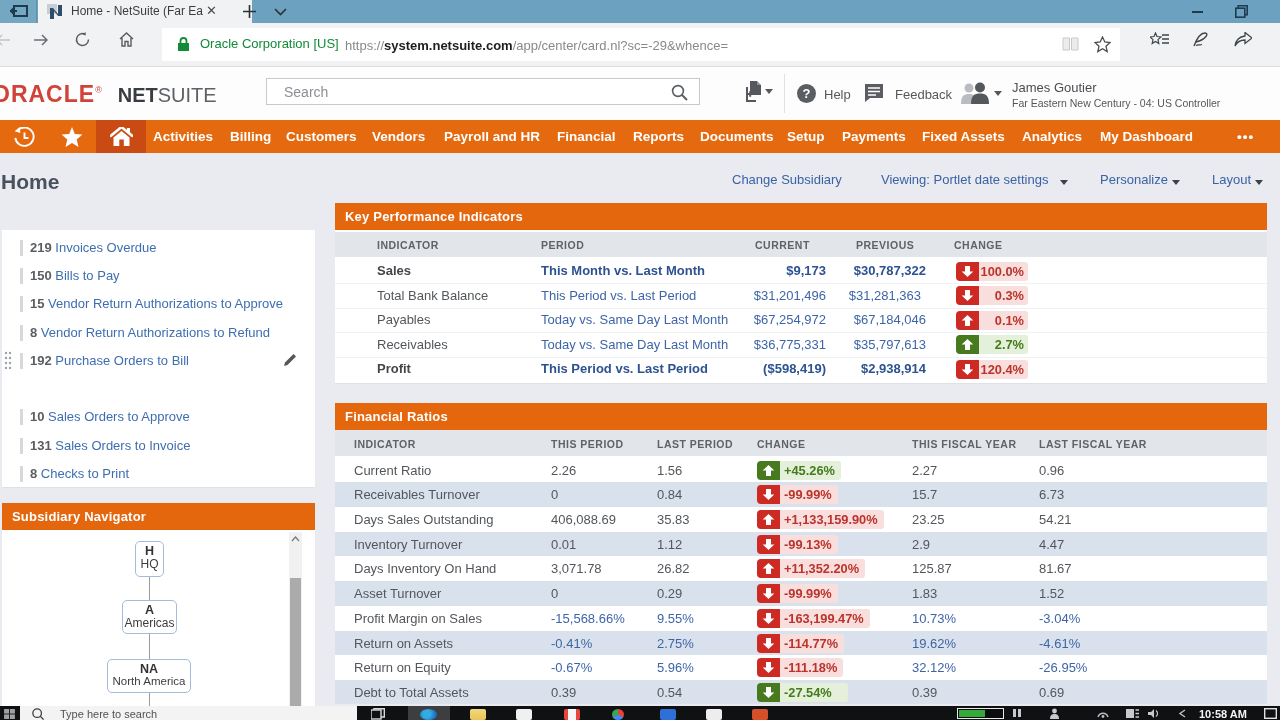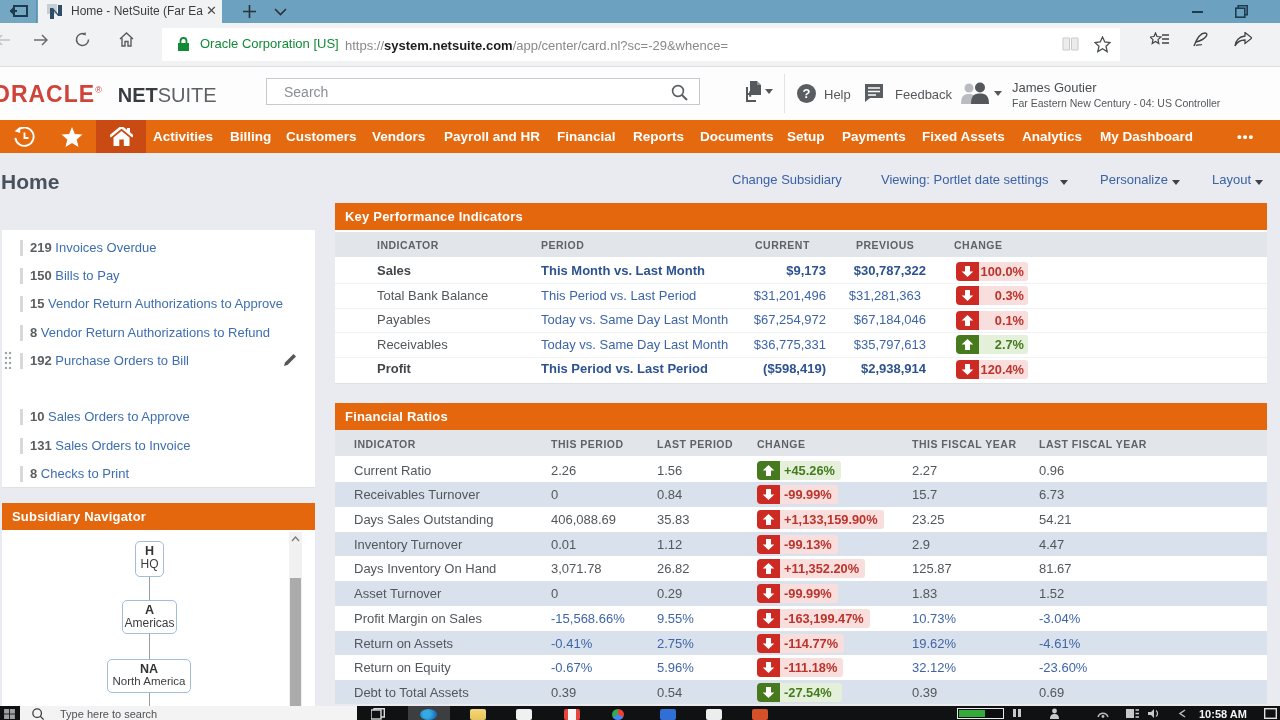--- a/index.html
+++ b/index.html
@@ -3,21 +3,21 @@
 <meta charset="utf-8">
 <style>
 * { margin:0; padding:0; box-sizing:border-box; }
 html,body { width:1280px; height:720px; overflow:hidden; }
 body { font-family:"Liberation Sans", sans-serif; position:relative; background:#e9ebf0; }
 .abs { position:absolute; }
 
 
 #tabbar { position:absolute; left:0; top:0; width:1280px; height:23px; background:#6ca1bf; }
 #prevbtn { position:absolute; left:0; top:0; width:37px; height:23px; background:#74a7c2; border-right:1px solid #5e92ae; }
-#tab { position:absolute; left:38px; top:0; width:184px; height:23px; background:#f1f2f4; }
+#tab { position:absolute; left:38px; top:0; width:214px; height:23px; background:#f1f2f4; }
 #tab .ttl { position:absolute; left:33px; top:4px; font-size:12px; color:#3c3c3c; white-space:nowrap; width:160px; overflow:hidden; }
 #tab .tx { position:absolute; left:168px; top:3px; font-size:13px; color:#4a4a4a; }
 .tbicon { position:absolute; color:#1d3c50; }
 
 
 #addr { position:absolute; left:0; top:23px; width:1280px; height:44px; background:#f1f2f4; border-bottom:1px solid #dcdee1; }
 #urlbox { position:absolute; left:162px; top:5px; width:958px; height:33px; background:#fff; }
 #urlbox .green { color:#128a36; font-size:13px; }
 #urlbox .u1 { color:#88898b; font-size:13px; }
 #urlbox .u2 { color:#1d1d1e; font-size:13px; font-weight:bold; }
@@ -539,33 +539,33 @@
     <span class="cell cblue" style="left:322px;top:5px">5.96%</span>
     <span class="badge" style="left:422px;top:3px">
           <span class="bx bxr">
             <svg width="13" height="11" viewBox="0 0 13 11">
               <path d="M6.5 11 L12.3 5.4 L9 5.4 L9 0 L4 0 L4 5.4 L0.7 5.4 Z" fill="#fff"></path>
             </svg>
           </span>
           <span class="pill pr" style="padding:0 6px 0 4px">-111.18%</span>
         </span>
     <span class="cell cblue" style="left:577px;top:5px">32.12%</span>
-    <span class="cell cblue" style="left:704px;top:5px">-23.60%</span>
+    <span class="cell cblue" style="left:704px;top:5px">-26.95%</span>
   </div>
       <div class="trow" style="top:249.89999999999998px;height:24.7px;background:#d9e1ec;">
     <span class="cell" style="left:19px;top:5px">Debt to Total Assets</span>
     <span class="cell " style="left:216px;top:5px">0.39</span>
     <span class="cell " style="left:322px;top:5px">0.54</span>
     <span class="badge" style="left:422px;top:3px">
           <span class="bx bxg">
             <svg width="13" height="11" viewBox="0 0 13 11">
               <path d="M6.5 11 L12.3 5.4 L9 5.4 L9 0 L4 0 L4 5.4 L0.7 5.4 Z" fill="#fff"></path>
             </svg>
           </span>
-          <span class="pill pg" style="padding:0 10px 0 4px">-27.54%</span>
+          <span class="pill pg" style="padding:0 16px 0 4px">-27.54%</span>
         </span>
     <span class="cell " style="left:577px;top:5px">0.39</span>
     <span class="cell " style="left:704px;top:5px">0.69</span>
   </div>
     </div>
 
 </div>
 
 <div id="taskbar">
   <svg class="abs" style="left:4px;top:3px;opacity:.75" width="11" height="10" viewBox="0 0 13 12">

